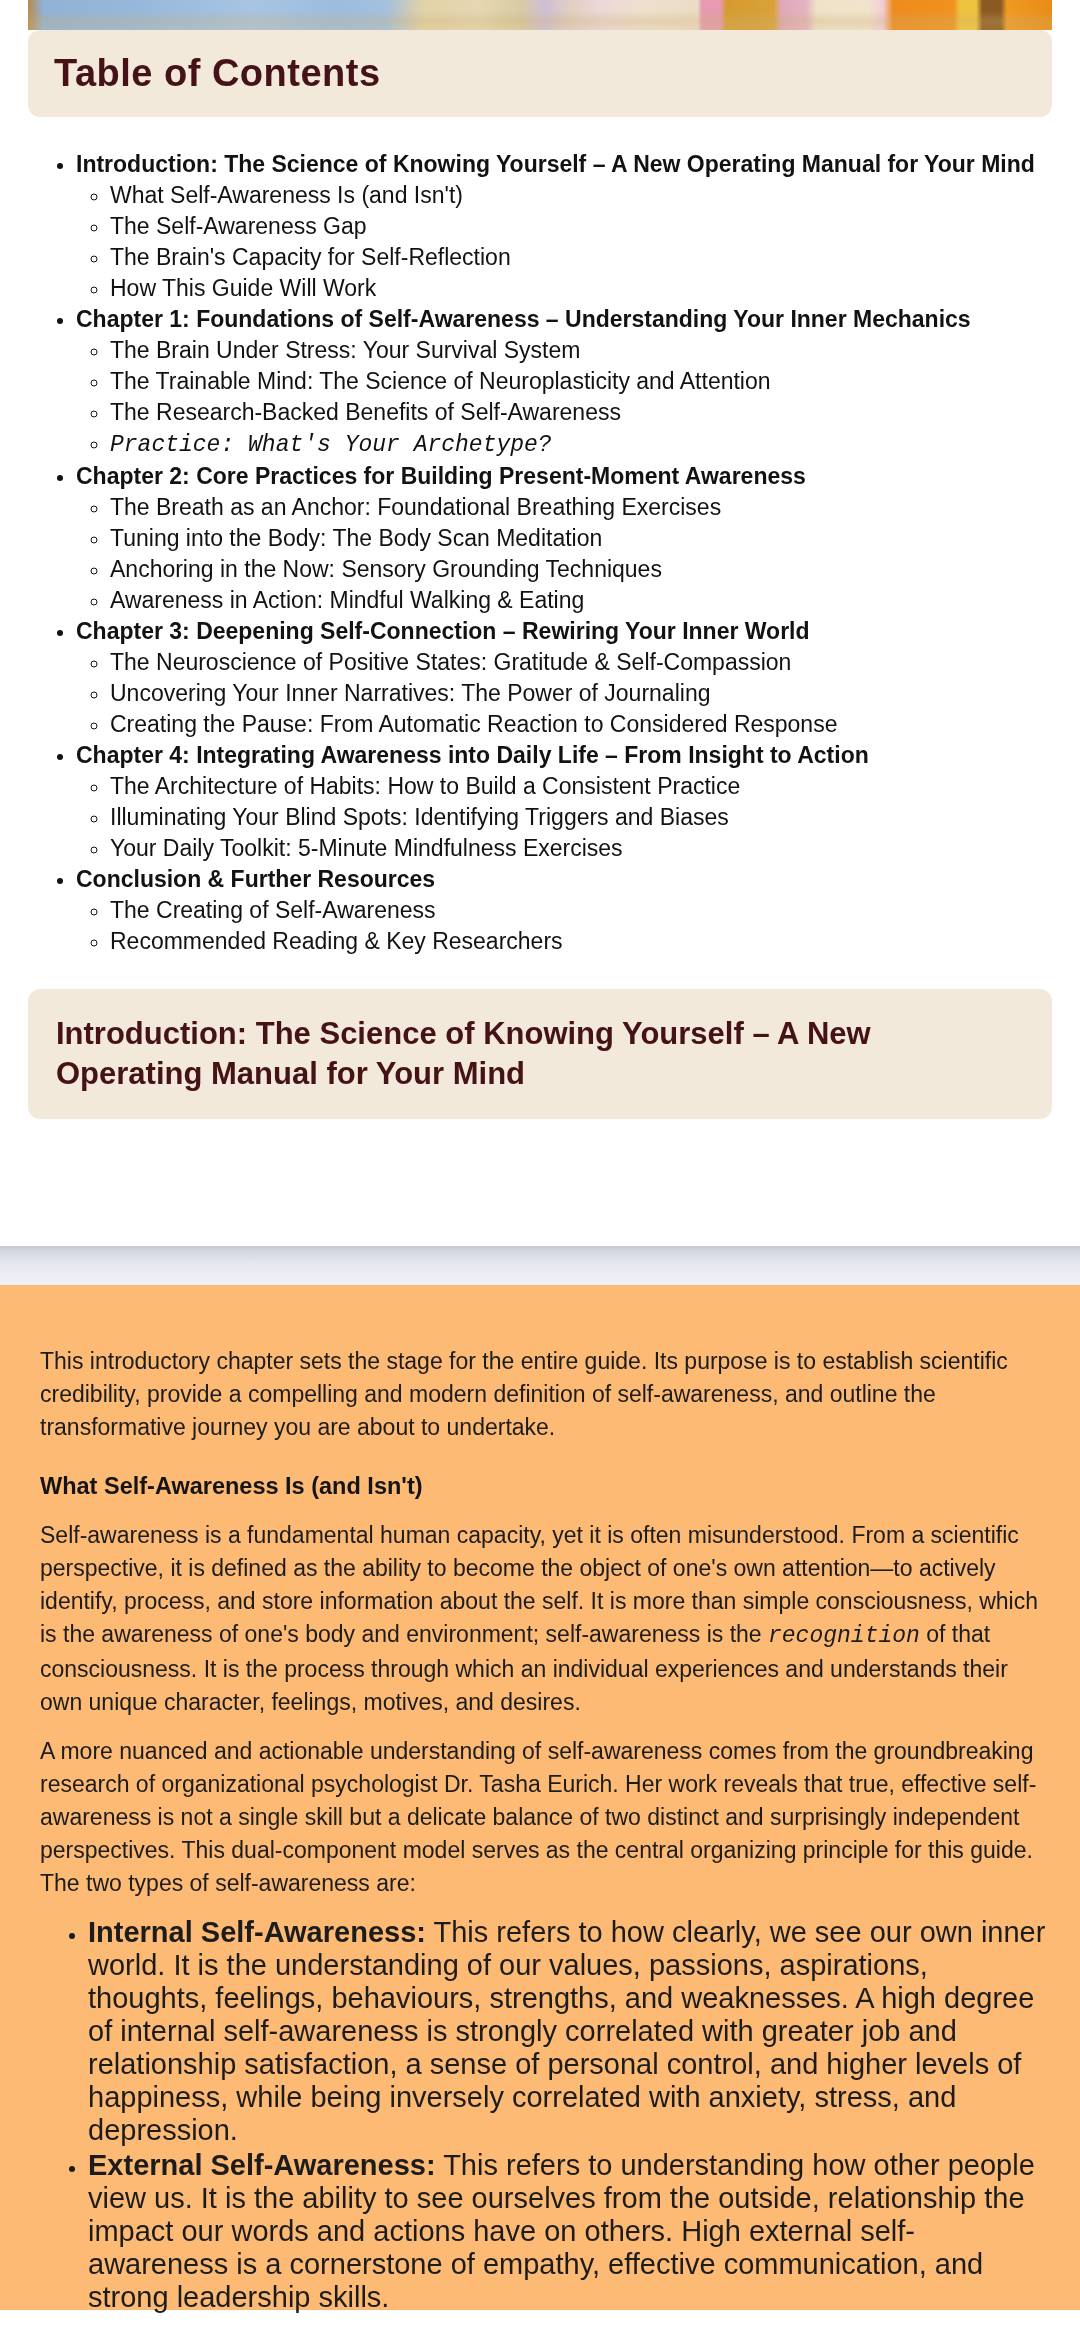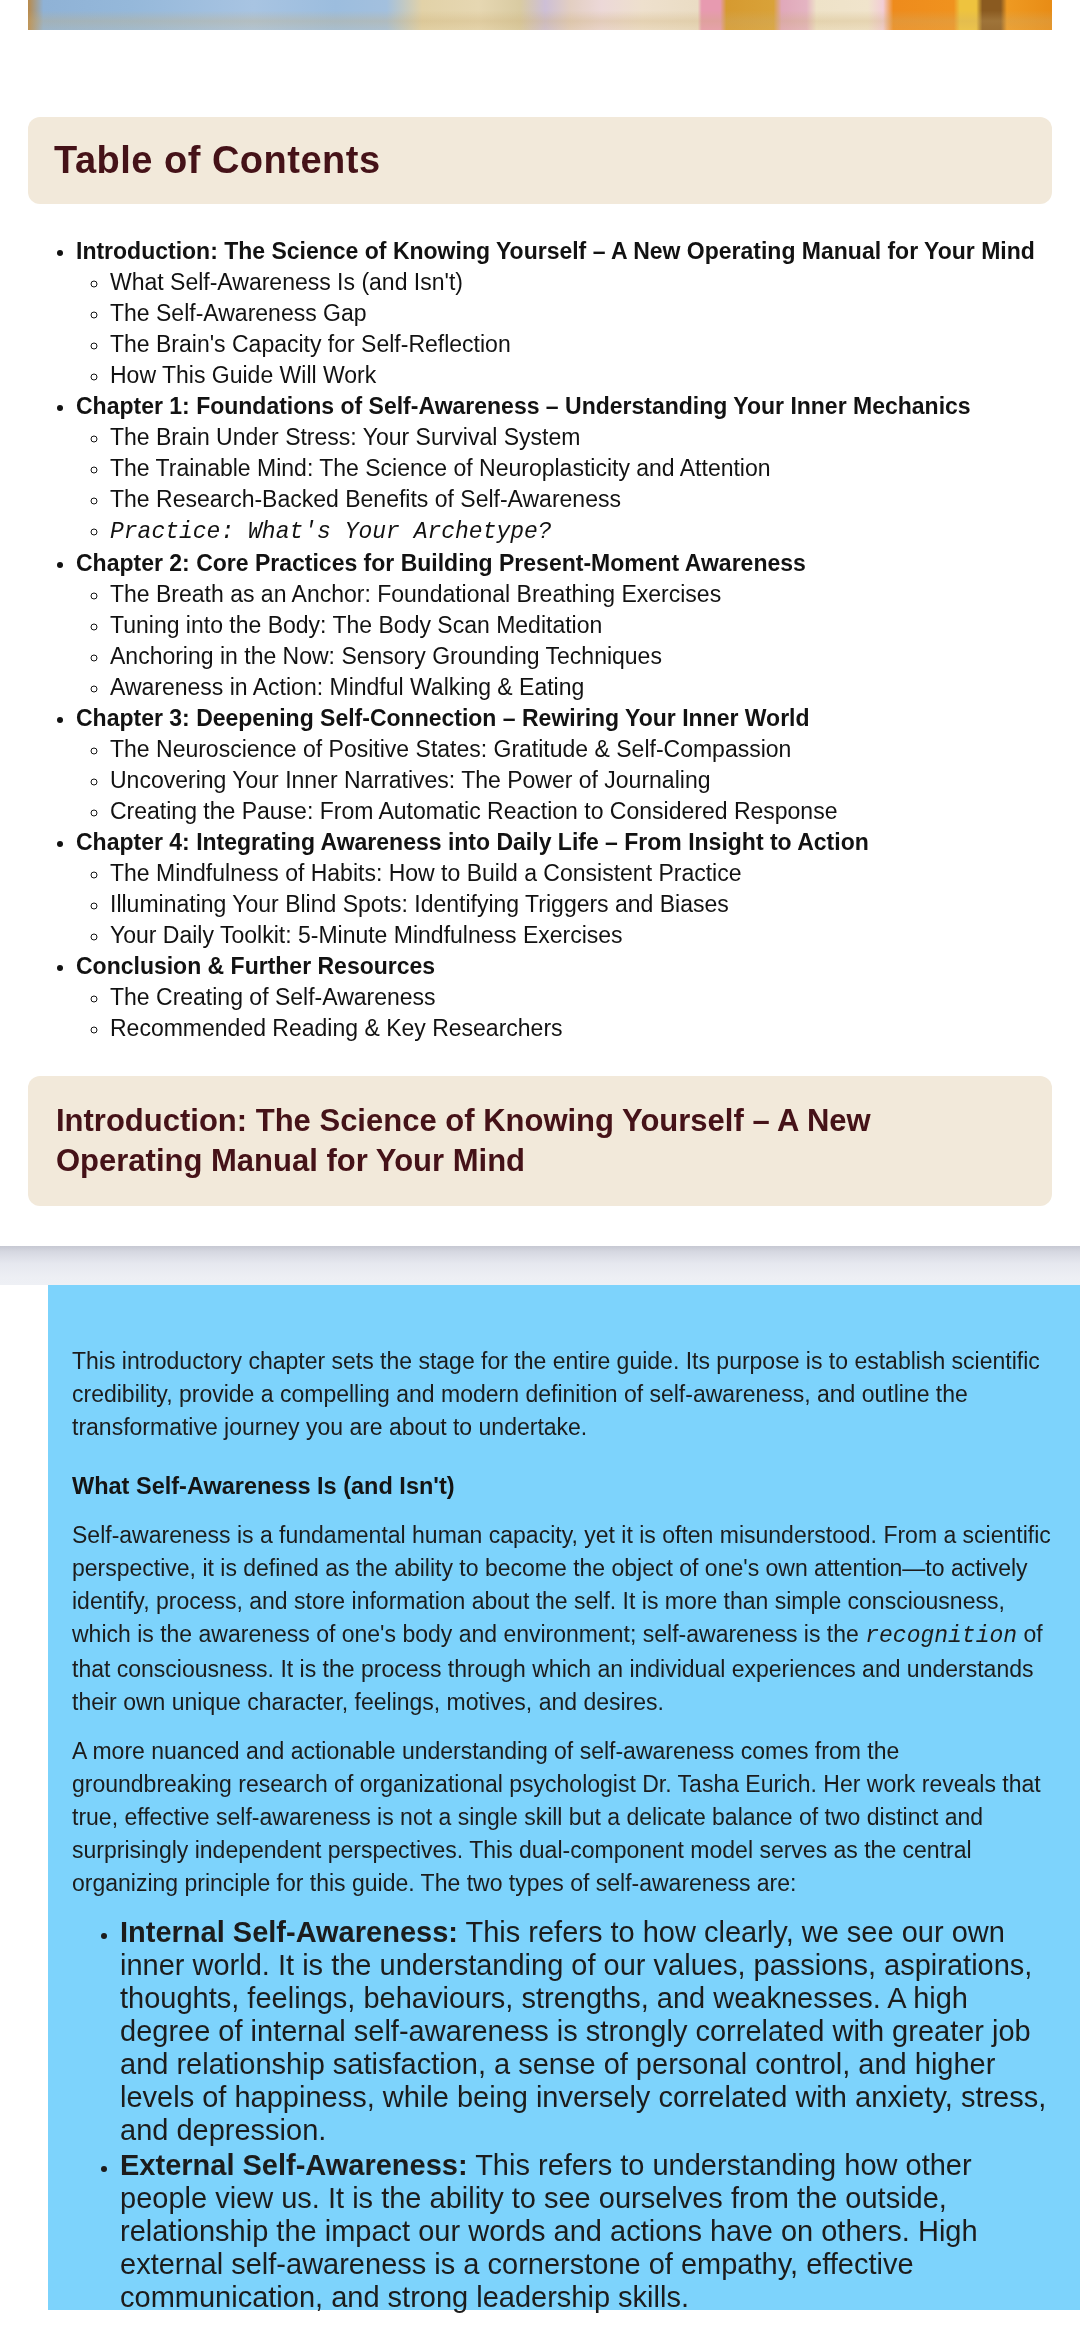--- a/index.html
+++ b/index.html
@@ -20,29 +20,29 @@
         #d69a30 68.2%, #d9a238 72.8%,
         #e0a8ba 73.6%, #e4b4c2 76%,
         #eee2c8 77%, #f0e4cc 82%, #f2cdd6 83.5%,
         #ee8b1c 84.5%, #f0921e 90.4%,
         #eec33e 91%, #eec33e 92.6%,
         #8a5a20 93.2%, #8a5a20 95%,
         #ef9a22 95.6%, #e88c15 100%);
   }
 
   .page1 { height:1246px; padding:0 28px; background:#ffffff; }
-  .page2 { height:1025px; padding:60px 28px 0 24px; background:#7dd3fc;margin-left:48px; }
+  .page2 { height:1025px; padding:60px 28px 0 40px; background:#fdba74; }
 
   .page-separator {
     height:39px; width:100%;
     background:linear-gradient(180deg, #c6c8d2 0%, #d6d8e1 15%, #e6e8ef 45%, #edeff4 80%, #eef0f5 100%);
   }
 
   .toc-box {
-    margin-top:87px; height:87px; border-radius:12px;
+    height:87px; border-radius:12px;
     background:var(--box-bg, #f2e9da);
     display:flex; align-items:center; padding:0 26px;
   }
   .toc-box h1 {
     font-size:38px; font-weight:800; letter-spacing:0.5px;
     color:var(--accent, #451218);
   }
 
   ul.toc { margin-top:32px; list-style:disc; padding-left:48px;
            font-size:23px; line-height:31px; color:#121212; }
@@ -107,21 +107,21 @@
       </li>
       <li><span>Chapter 3: Deepening Self-Connection – Rewiring Your Inner World</span>
         <ul>
           <li><span>The Neuroscience of Positive States: Gratitude &amp; Self-Compassion</span></li>
           <li><span>Uncovering Your Inner Narratives: The Power of Journaling</span></li>
           <li><span>Creating the Pause: From Automatic Reaction to Considered Response</span></li>
         </ul>
       </li>
       <li><span>Chapter 4: Integrating Awareness into Daily Life – From Insight to Action</span>
         <ul>
-          <li><span>The Mindfulness of Habits: How to Build a Consistent Practice</span></li>
+          <li><span>The Architecture of Habits: How to Build a Consistent Practice</span></li>
           <li><span>Illuminating Your Blind Spots: Identifying Triggers and Biases</span></li>
           <li><span>Your Daily Toolkit: 5-Minute Mindfulness Exercises</span></li>
         </ul>
       </li>
       <li><span>Conclusion &amp; Further Resources</span>
         <ul>
           <li><span>The Creating of Self-Awareness</span></li>
           <li><span>Recommended Reading &amp; Key Researchers</span></li>
         </ul>
       </li>

